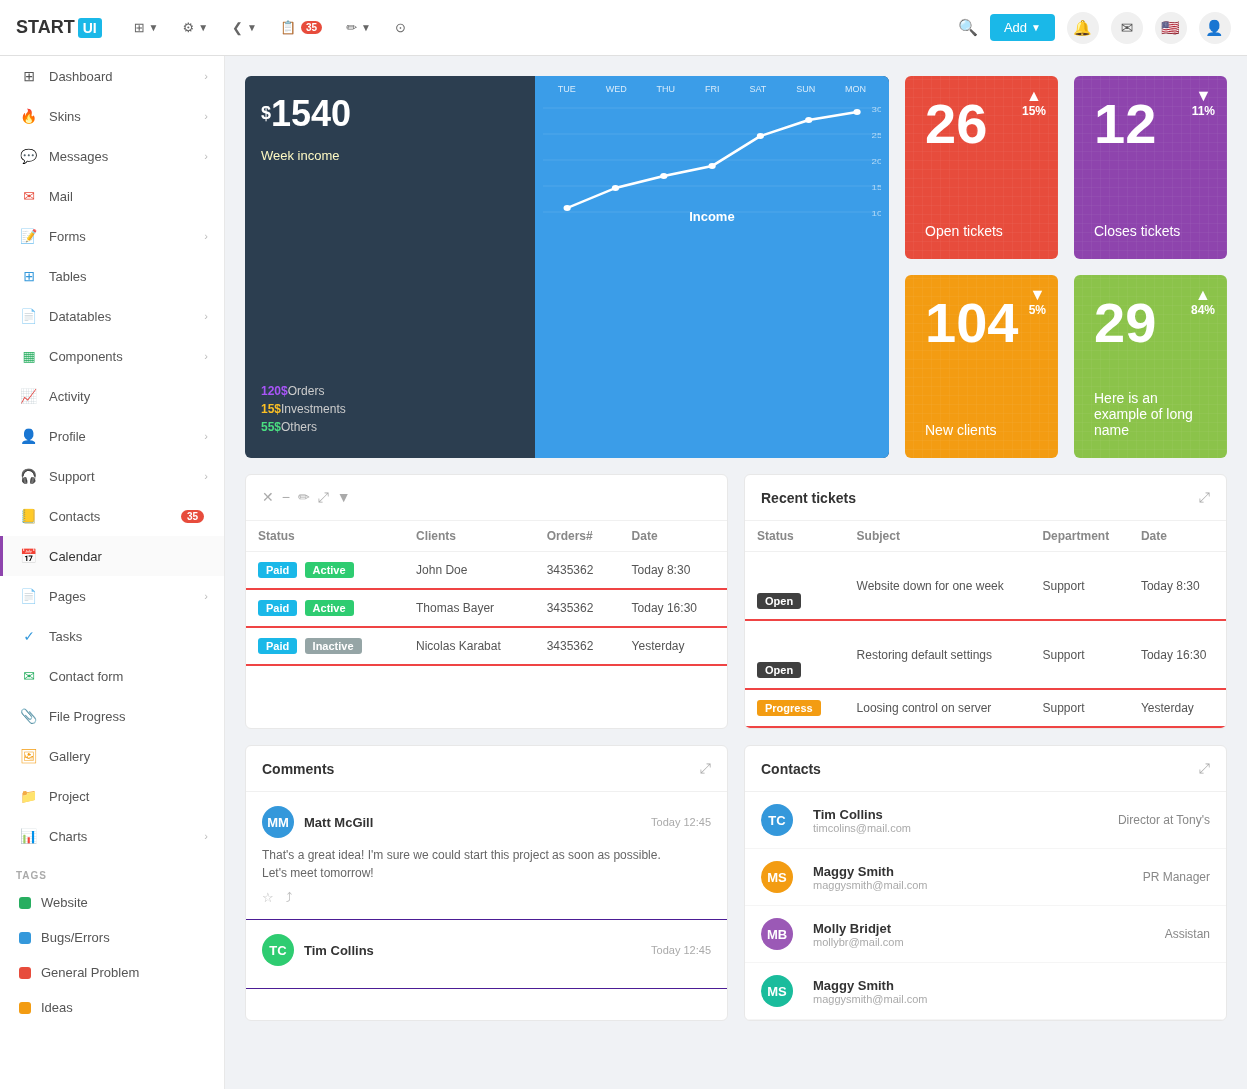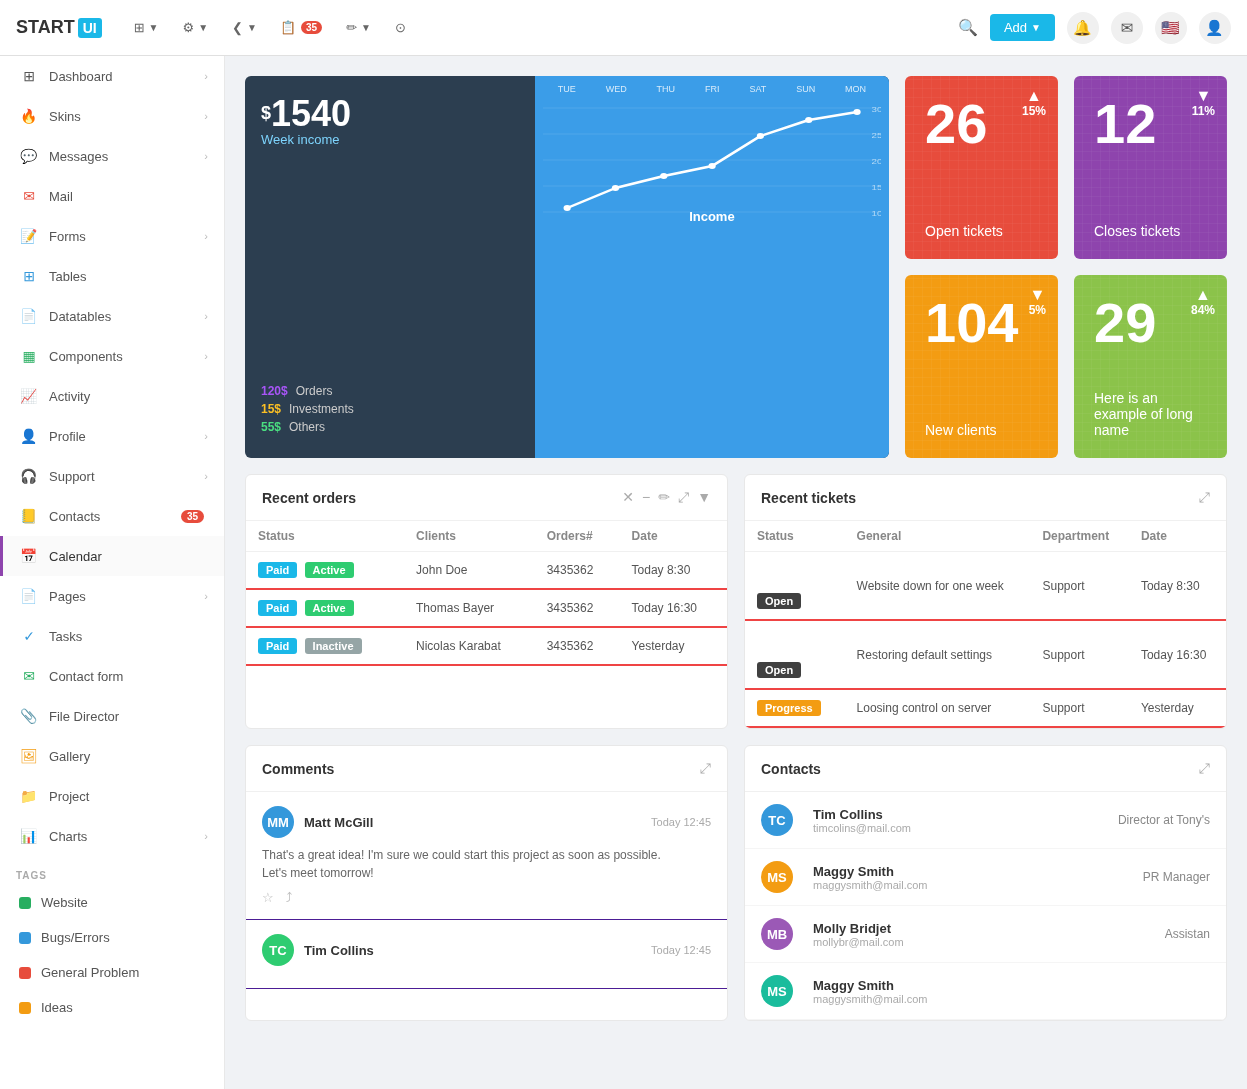--- a/index.html
+++ b/index.html
@@ -173,23 +173,23 @@
       display: flex;
       flex-direction: column;
       justify-content: space-between;
     }
     .income-amount {
       font-size: 36px;
       font-weight: 700;
       line-height: 1;
     }
     .income-amount sup { font-size: 18px; vertical-align: top; margin-top: 8px; display: inline-block; }
-    .income-label { font-size: 13px; color: #7dd3fc; margin-top: 0; }
+    .income-label { font-size: 13px; color: #fef9c3; margin-top: 16px; }
     .income-items { margin-top: 16px; }
-    .income-row { display: flex; align-items: flex-end; gap: 8px; margin-bottom: 4px; font-size: 12px; }
+    .income-row { display: flex; align-items: flex-end; margin-bottom: 4px; font-size: 12px; }
     .ic-orders { color: #a855f7; font-weight: 700; }
     .ic-investments { color: #fbbf24; font-weight: 700; }
     .ic-others { color: #4ade80; font-weight: 700; }
     .ic-name { color: #ccc; }
 
     .income-right {
       flex: 1;
       background: #3b9de8;
       padding: 8px 0 0 0;
       position: relative;
@@ -512,21 +512,21 @@
     <div class="sidebar-item">
       <span class="si-icon" style="color:#3498db;">✓</span>
       <span class="si-label">Tasks</span>
     </div>
     <div class="sidebar-item">
       <span class="si-icon" style="color:#27ae60;">✉</span>
       <span class="si-label">Contact form</span>
     </div>
     <div class="sidebar-item">
       <span class="si-icon" style="color:#95a5a6;">📎</span>
-      <span class="si-label">File Director</span>
+      <span class="si-label">File Progress</span>
     </div>
     <div class="sidebar-item">
       <span class="si-icon" style="color:#f39c12;">🖼</span>
       <span class="si-label">Gallery</span>
     </div>
     <div class="sidebar-item">
       <span class="si-icon" style="color:#e74c3c;">📁</span>
       <span class="si-label">Project</span>
     </div>
     <div class="sidebar-item">
@@ -664,21 +664,20 @@
             </div>
           </div>
         </div>
       </div>
     </div>
 
     <div class="panels-row">
 
       <div class="panel">
         <div class="panel-header">
-          <span class="panel-title">Recent orders</span>
           <div class="panel-actions">
             <span class="panel-action-btn">✕</span>
             <span class="panel-action-btn">−</span>
             <span class="panel-action-btn">✏</span>
             <span class="panel-action-btn">⤢</span>
             <span class="panel-action-btn">▼</span>
           </div>
         </div>
         <table>
           <thead>
@@ -725,21 +724,21 @@
         <div class="panel-header">
           <span class="panel-title">Recent tickets</span>
           <div class="panel-actions">
             <span class="panel-action-btn">⤢</span>
           </div>
         </div>
         <table>
           <thead>
             <tr>
               <th>Status</th>
-              <th>General</th>
+              <th>Subject</th>
               <th>Department</th>
               <th>Date</th>
             </tr>
           </thead>
           <tbody>
             <tr>
               <td>
                 <span class="badge badge-open">Open</span>
               </td>
               <td>Website down for one week</td>

